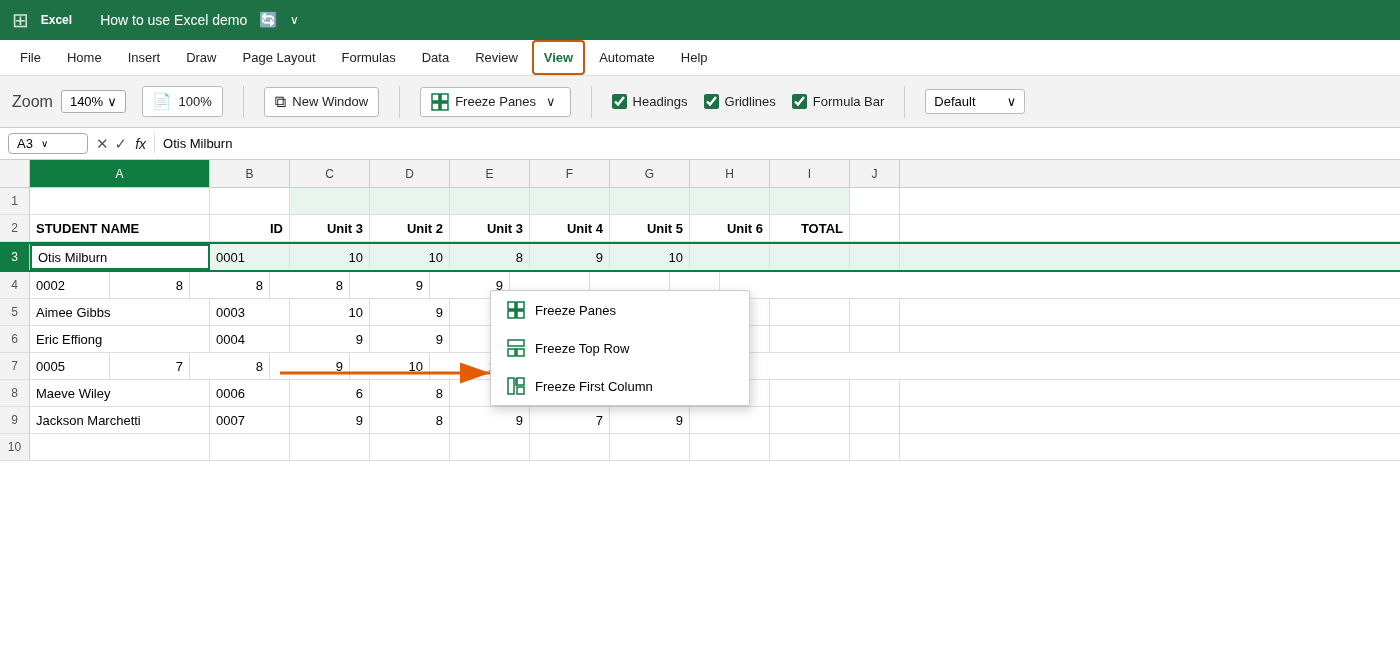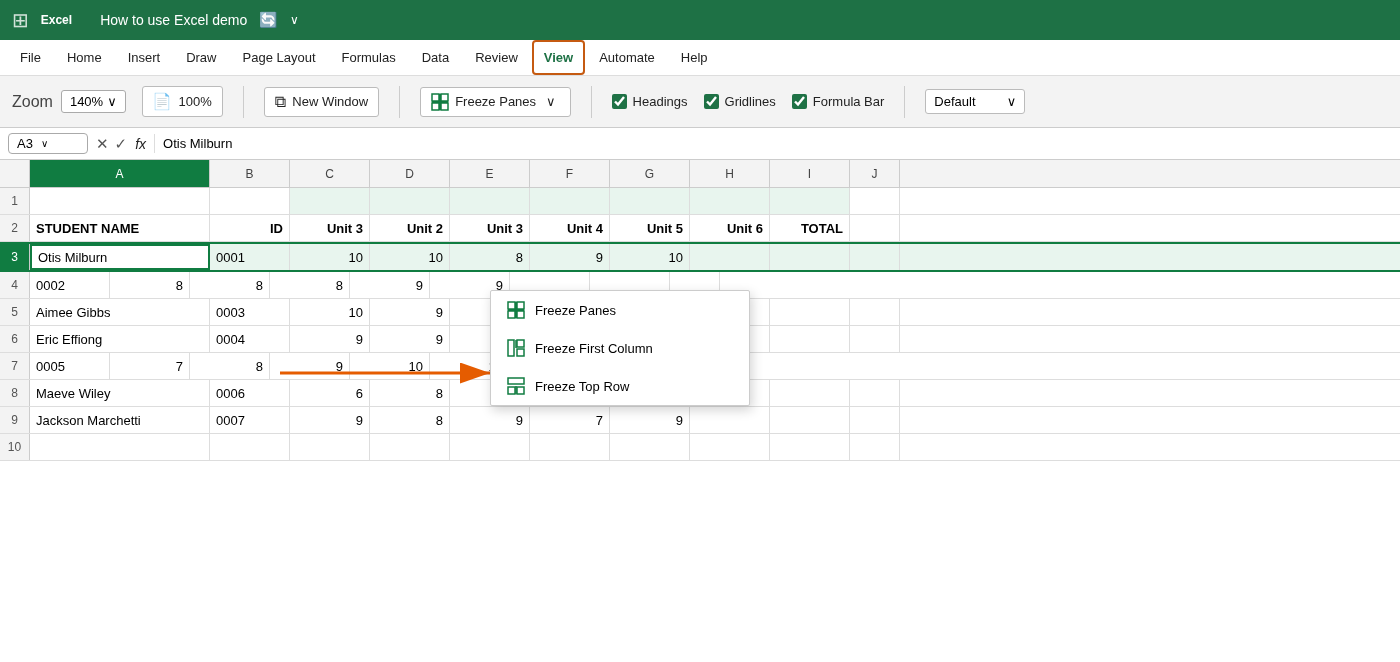--- a/index.html
+++ b/index.html
@@ -490,35 +490,35 @@
         <rect x="10" y="1" width="7" height="7" fill="none" stroke="#107c41" stroke-width="1.5"></rect>
         <rect x="1" y="10" width="7" height="7" fill="none" stroke="#107c41" stroke-width="1.5"></rect>
         <rect x="10" y="10" width="7" height="7" fill="none" stroke="#107c41" stroke-width="1.5"></rect>
         <line x1="9" y1="1" x2="9" y2="17" stroke="#107c41" stroke-width="2"></line>
         <line x1="1" y1="9" x2="17" y2="9" stroke="#107c41" stroke-width="2"></line>
       </svg>
       <span>Freeze Panes</span>
     </div>
     <div class="freeze-menu-item">
       <svg class="freeze-menu-icon" viewBox="0 0 18 18">
+        <rect x="1" y="1" width="16" height="6" fill="none" stroke="#107c41" stroke-width="1.5"></rect>
+        <rect x="1" y="10" width="7" height="7" fill="none" stroke="#107c41" stroke-width="1.5"></rect>
+        <rect x="10" y="10" width="7" height="7" fill="none" stroke="#107c41" stroke-width="1.5"></rect>
+        <line x1="9" y1="9" x2="9" y2="17" stroke="#107c41" stroke-width="1.5"></line>
+      </svg>
+      <span>Freeze Top Row</span>
+    </div>
+    <div class="freeze-menu-item">
+      <svg class="freeze-menu-icon" viewBox="0 0 18 18">
         <rect x="1" y="1" width="6" height="16" fill="none" stroke="#107c41" stroke-width="1.5"></rect>
         <rect x="10" y="1" width="7" height="7" fill="none" stroke="#107c41" stroke-width="1.5"></rect>
         <rect x="10" y="10" width="7" height="7" fill="none" stroke="#107c41" stroke-width="1.5"></rect>
         <line x1="9" y1="1" x2="9" y2="9" stroke="#107c41" stroke-width="1.5"></line>
       </svg>
       <span>Freeze First Column</span>
-    </div>
-    <div class="freeze-menu-item">
-      <svg class="freeze-menu-icon" viewBox="0 0 18 18">
-        <rect x="1" y="1" width="16" height="6" fill="none" stroke="#107c41" stroke-width="1.5"></rect>
-        <rect x="1" y="10" width="7" height="7" fill="none" stroke="#107c41" stroke-width="1.5"></rect>
-        <rect x="10" y="10" width="7" height="7" fill="none" stroke="#107c41" stroke-width="1.5"></rect>
-        <line x1="9" y1="9" x2="9" y2="17" stroke="#107c41" stroke-width="1.5"></line>
-      </svg>
-      <span>Freeze Top Row</span>
     </div>
   </div>
 
   <div class="formula-arrow-overlay">
     <svg width="230" height="30" viewBox="0 0 230 30">
       <defs>
         <marker id="arrowhead" markerWidth="10" markerHeight="7" refX="10" refY="3.5" orient="auto">
           <polygon points="0 0, 10 3.5, 0 7" fill="#e55c00"></polygon>
         </marker>
       </defs>

